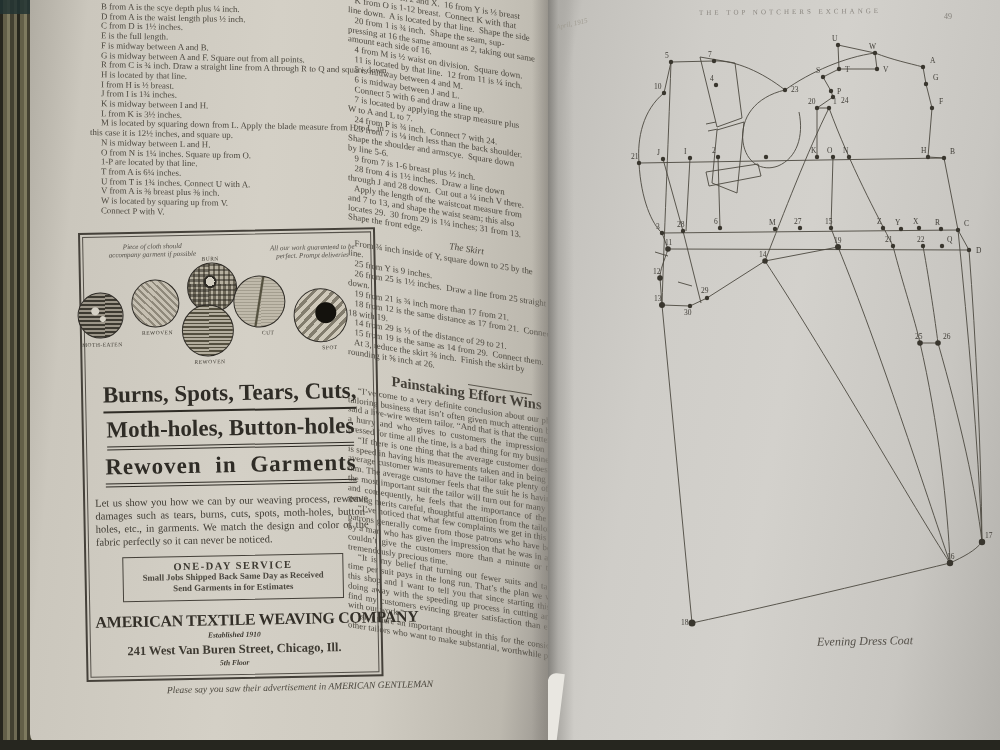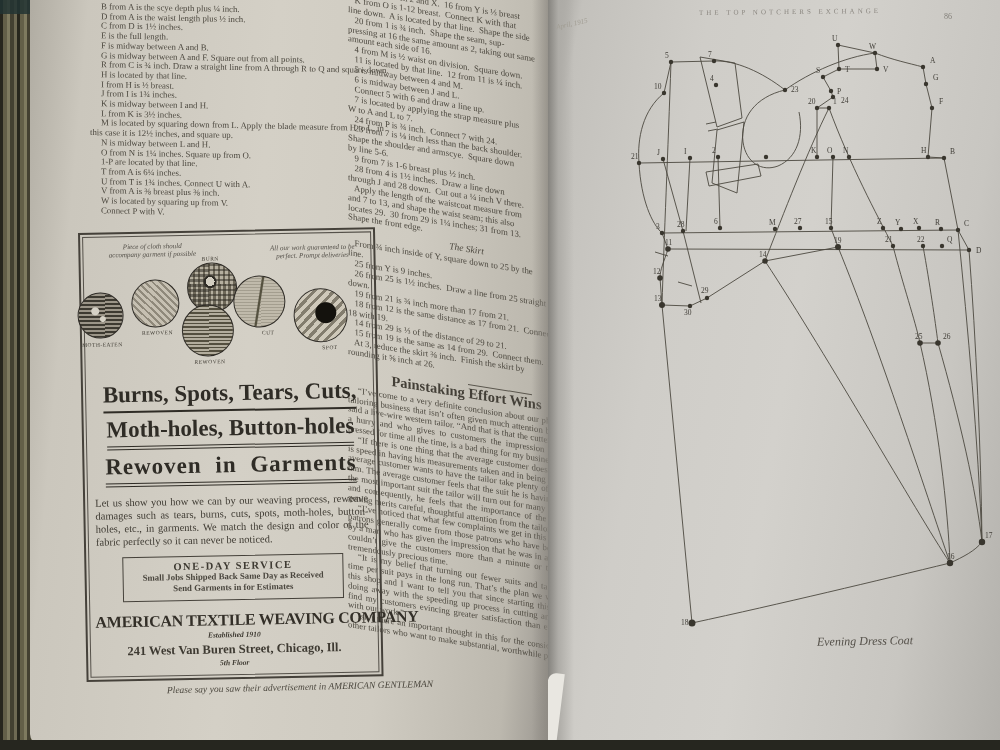--- a/index.html
+++ b/index.html
@@ -224,21 +224,21 @@
     </div>
   </div>
 
   <div class="footer-line">Please say you saw their advertisement in AMERICAN GENTLEMAN</div>
 </div>
 
 <div class="page page-right">
   <div class="page-edge-sliver"></div>
 </div>
 <div class="rp-header">THE TOP NOTCHERS EXCHANGE</div>
-<div class="rp-pagenum">86</div>
+<div class="rp-pagenum">49</div>
 <div class="rp-date">April, 1915</div>
 
 <svg class="diagram-svg" viewBox="0 0 1000 750">
     <path d="M639,163 L944,158"></path>
     <path d="M662,233 L958,230"></path>
     <path d="M668,249 L969,250"></path>
     <path d="M838,45 L875,53 L877,69 L839,69 Z"></path>
     <path d="M823,77 L839,69"></path>
     <path d="M875,53 C893,60 908,63 923,67"></path>
     <path d="M923,67 L926,84 L932,108 L928,157"></path>

